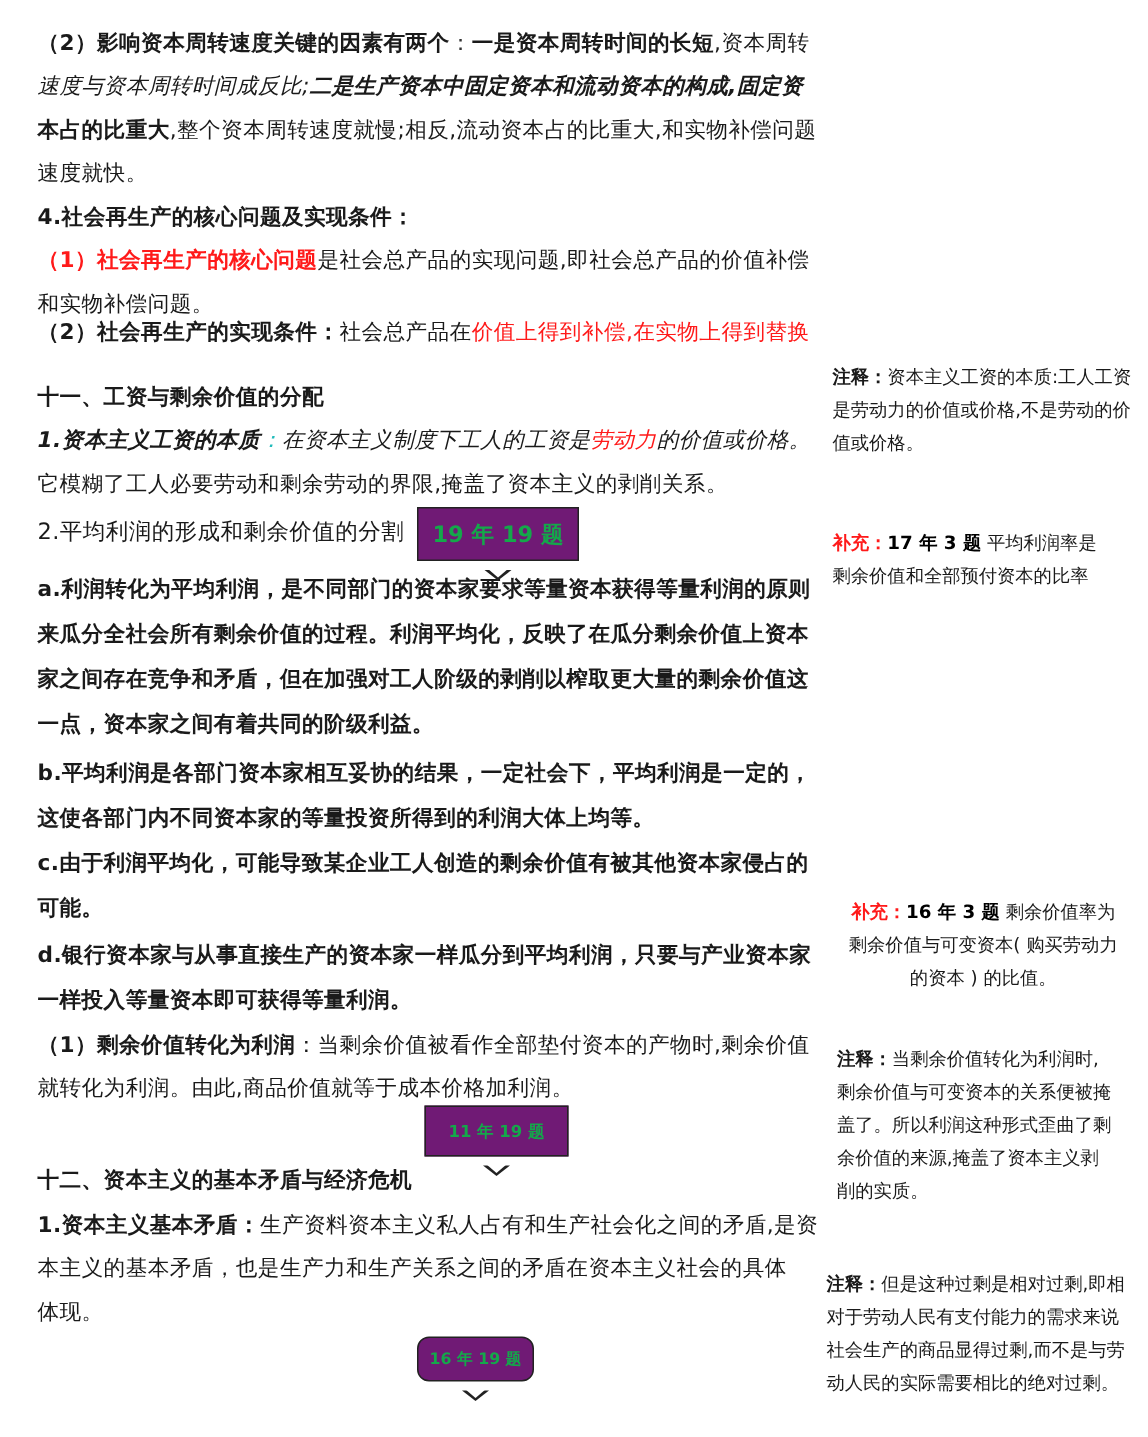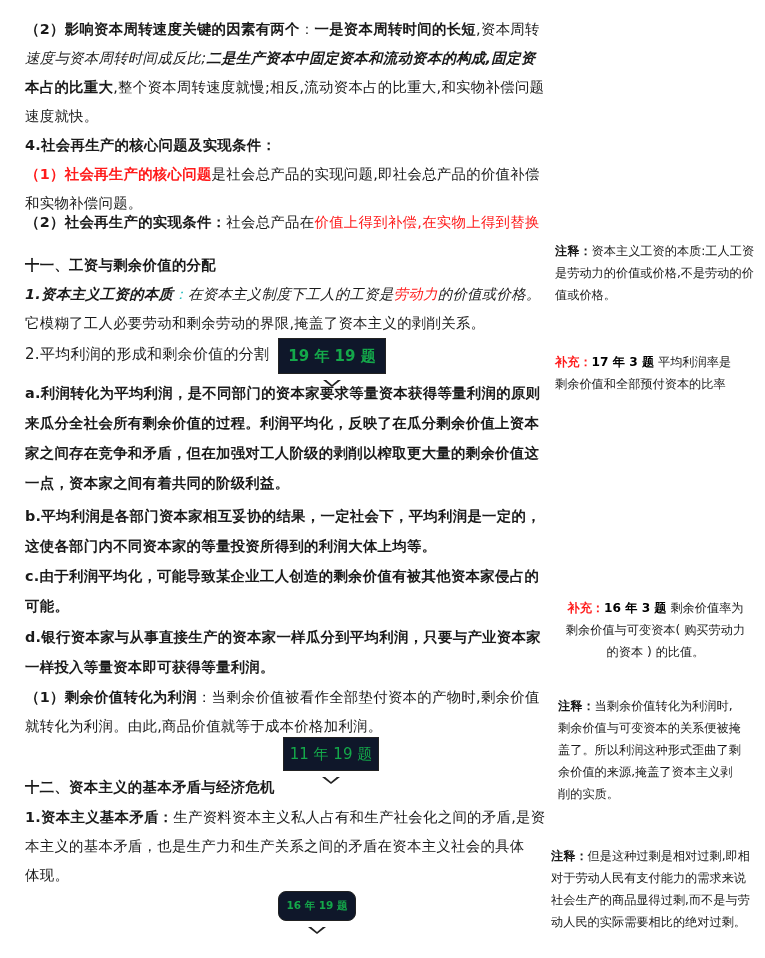--- a/index.html
+++ b/index.html
@@ -6,21 +6,21 @@
   html, body { width: 765px; height: 958px; background: #ffffff; overflow: hidden; }
   body { position: relative; font-family: "DejaVu Sans", "Liberation Sans", sans-serif; color: #1a1a1a; }
   .main { position: absolute; left: 25px; top: 0; width: 512px; }
   .line { position: absolute; left: 0; white-space: nowrap; font-size: 14.4px; line-height: 20px; letter-spacing: 0.3px; }
   .b { font-weight: bold; }
   .red { color: #ff1a1a; }
   .green { color: #000000; }
   .gray { color: #333; }
   .note { position: absolute; left: 555px; width: 200px; font-size: 12.2px; line-height: 22px; color: #1a1a1a; }
   .note .lbl { font-weight: bold; }
-  .callout { position: absolute; border: 1.3px solid #222; background: #0f172a; display: flex; align-items: center; justify-content: center; }
+  .callout { position: absolute; border: 1.3px solid #222; background: #701a75; display: flex; align-items: center; justify-content: center; }
   .callout .ttl { font-weight: bold; color: #14a84a; white-space: nowrap; }
   .callout .tail { position: absolute; bottom: -7px; left: 50%; width: 0; height: 0; transform: translateX(-50%); }
   .callout .tail::before { content: ""; position: absolute; left: -9px; top: 0; border-left: 9px solid transparent; border-right: 9px solid transparent; border-top: 7px solid #222; }
   .callout .tail::after { content: ""; position: absolute; left: -7.5px; top: -1.5px; border-left: 7.5px solid transparent; border-right: 7.5px solid transparent; border-top: 6px solid #fff; }
   .rounded { border-radius: 8px; margin-top: 32px; }
 </style>
 </head>
 <body>
 
 <div class="main">
@@ -77,21 +77,21 @@
   </div>
   <div class="line" style="top:836px;">本主义的基本矛盾，也是生产力和生产关系之间的矛盾在资本主义社会的具体</div>
   <div class="line" style="top:865px;">体现。</div>
 </div>
 
 <div class="callout" style="left:278px; top:338px; width:108px; height:36px;">
   <span class="ttl" style="font-size:15px;">19 年 19 题</span>
   <span class="tail"></span>
 </div>
 <div class="callout" style="left:283px; top:737px; width:96px; height:34px;">
-  <span class="ttl" style="font-size:15px; font-weight:normal;">11 年 19 题</span>
+  <span class="ttl" style="font-size:11px; font-weight:bold;">11 年 19 题</span>
   <span class="tail"></span>
 </div>
 <div class="callout rounded" style="left:278px; top:859px; width:78px; height:30px;">
   <span class="ttl" style="font-size:10.5px;">16 年 19 题</span>
   <span class="tail"></span>
 </div>
 
 <div class="note" style="top:240px;">
   <span class="lbl">注释：</span><span>资本主义工资的本质:工人工资是劳动力的价值或价格,不是劳动的价值或价格。</span>
 </div>

